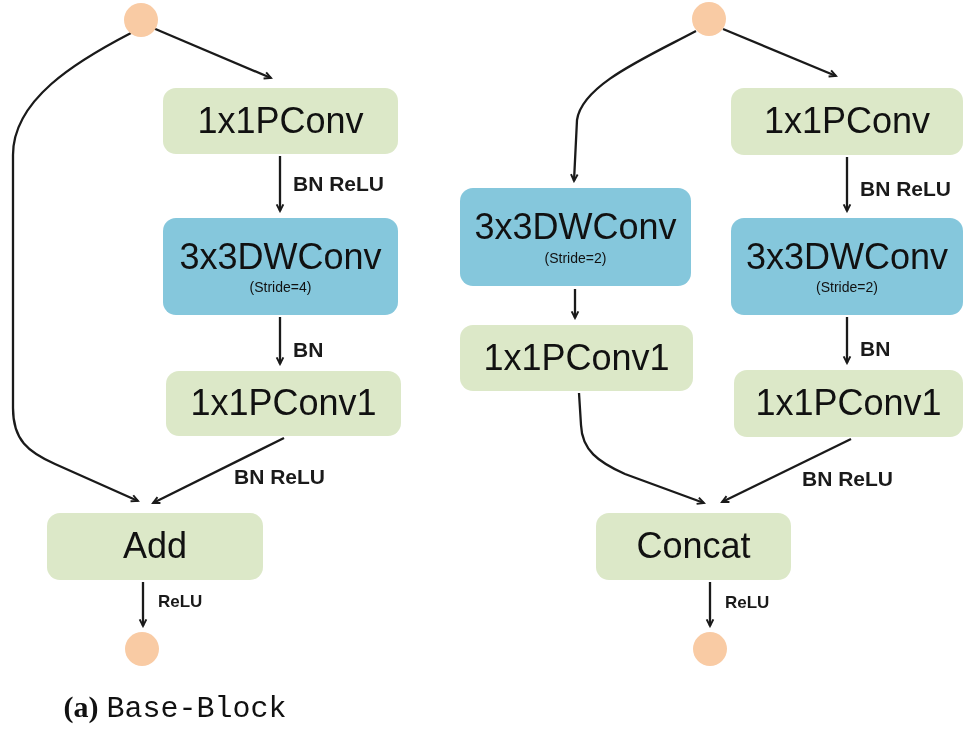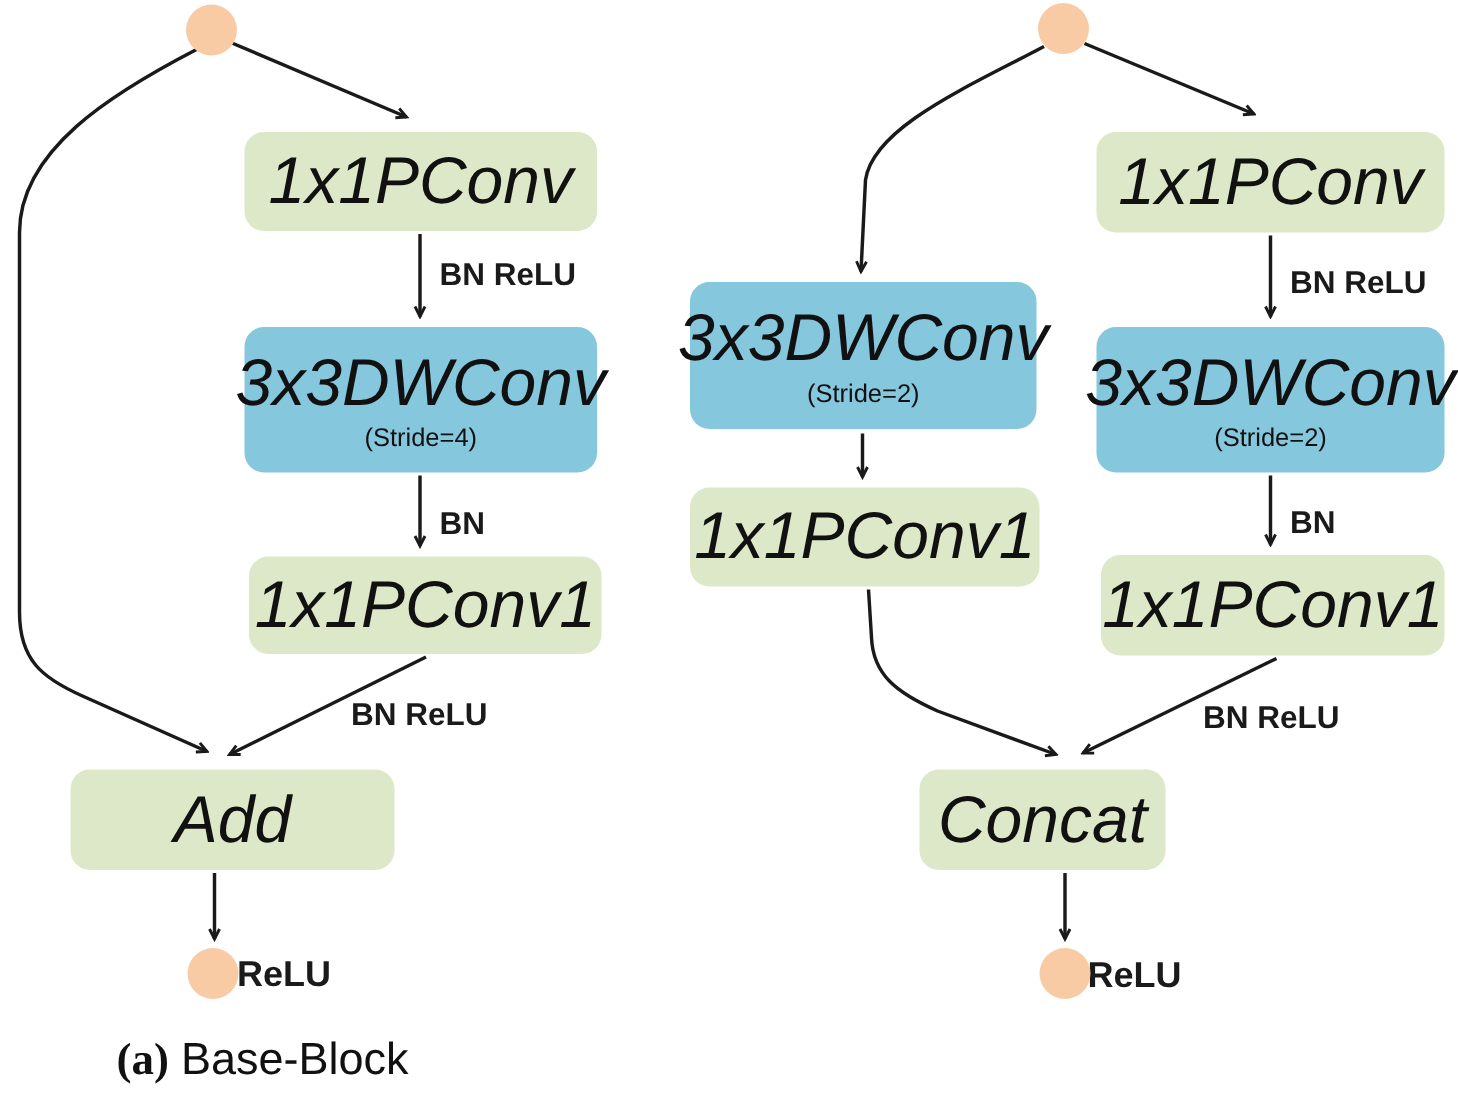--- a/index.html
+++ b/index.html
@@ -9,32 +9,32 @@
     overflow:hidden;
   }
   .edges{position:absolute;left:0;top:0;width:972px;height:737px;}
   .edges path{fill:none;stroke:#1a1a1a;stroke-width:2.3px;}
   .node{
     position:absolute;display:flex;flex-direction:column;align-items:center;
     justify-content:center;border-radius:13px;text-align:center;line-height:1.08;
   }
   .green{background:#dce8c8;}
   .blue{background:#85c7dc;}
-  .node-label{font-size:44px;color:#111;font-style:italic;}
-  .node-sub{font-size:17px;margin-top:4px;color:#111;}
+  .node-label{font-size:36px;color:#111;}
+  .node-sub{font-size:14px;margin-top:4px;color:#111;}
   .circle{
     position:absolute;width:34px;height:34px;border-radius:50%;background:#f9cba4;
   }
   .edge-label{position:absolute;font-size:21px;color:#1a1a1a;white-space:nowrap;font-weight:bold;}
-  .edge-label.bold{font-weight:bold;font-size:24px;margin-top:44px;}
+  .edge-label.bold{font-weight:bold;font-size:17px;}
   .caption{
     position:absolute;font-size:30px;color:#111;text-align:center;white-space:nowrap;
   }
   .cap-prefix{font-family:"Liberation Serif","DejaVu Serif",serif;font-weight:bold;margin-right:8px;}
-  .cap-label{font-family:Liberation Sans, sans-serif;}
+  .cap-label{font-family:Liberation Mono, monospace;}
 </style>
 </head>
 <body>
 
 <div class="figure">
 
   <svg class="edges" viewBox="0 0 972 737">
     <defs>
       <marker id="arrow" viewBox="0 0 12 12" refX="10" refY="6" markerWidth="10" markerHeight="10" orient="auto" markerUnits="userSpaceOnUse">
         <path d="M2,2 L10,6 L2,10" fill="none" stroke="#1a1a1a" stroke-width="2"></path>
@@ -114,21 +114,21 @@
   </div>
 
   <span class="edge-label" style="left:860px;top:337px;">BN</span>
 
   <div class="node green" style="left:734px;top:370px;width:229px;height:67px;">
     <span class="node-label">1x1PConv1</span>
   </div>
 
   <span class="edge-label" style="left:802px;top:467px;">BN ReLU</span>
 
-  <div class="node green" style="left:613px;top:513px;width:164px;height:67px;">
+  <div class="node green" style="left:596px;top:513px;width:195px;height:67px;">
     <span class="node-label">Concat</span>
   </div>
 
   <span class="edge-label bold" style="left:725px;top:593px;">ReLU</span>
 
   <div class="circle" style="left:693px;top:632px;"></div>
 
 
 </div>
 

